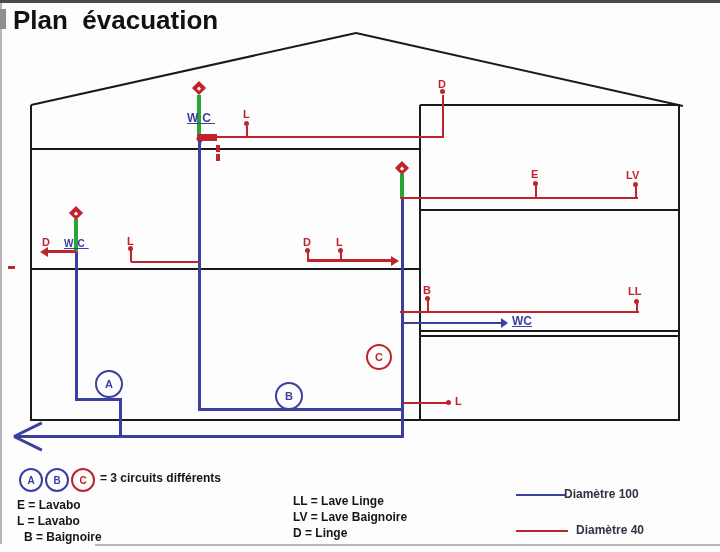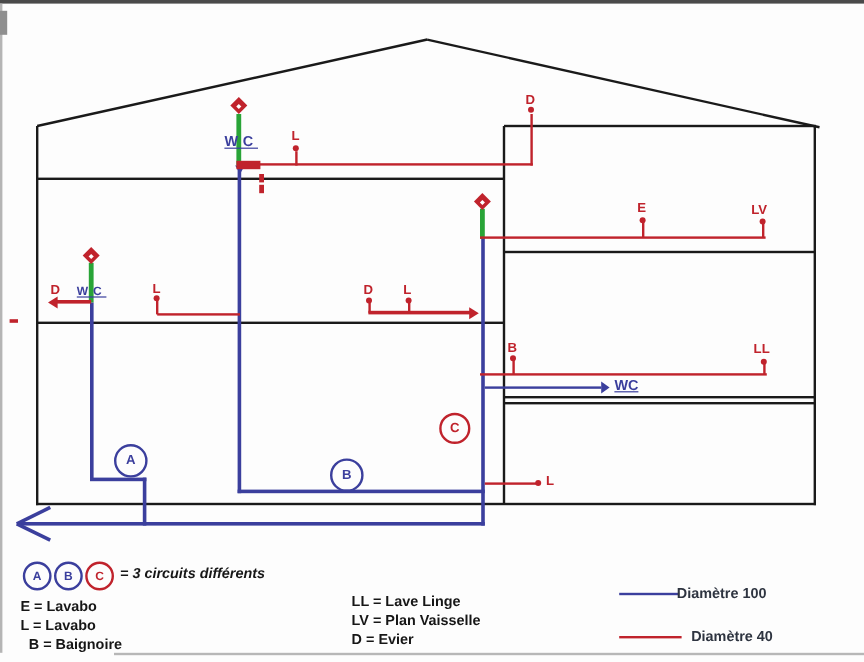--- a/index.html
+++ b/index.html
@@ -33,20 +33,21 @@
 </head>
 <body>
 
 <div id="stage">
 
   <div class="ln" style="left:0;top:0;width:720px;height:3px;background:#4a4a4a;"></div>
   <div class="ln" style="left:0;top:3px;width:2px;height:541px;background:#b5b5b5;"></div>
   <div class="ln" style="left:0;top:9px;width:6px;height:20px;background:#8f8f8f;"></div>
   <div class="ln" style="left:95px;top:544px;width:625px;height:2px;background:#b7b7b7;"></div>
 
+  <div class="title">Plan  évacuation</div>
 
   <div class="ln blk rot" style="left:31px;top:104px;width:333px;height:2px;transform:rotate(-12.5deg);"></div>
   <div class="ln blk rot" style="left:356px;top:32px;width:335px;height:2px;transform:rotate(12.6deg);"></div>
   <div class="ln blk" style="left:30px;top:105px;width:2px;height:316px;"></div>
   <div class="ln blk" style="left:678px;top:105px;width:2px;height:316px;"></div>
   <div class="ln blk" style="left:419px;top:105px;width:2px;height:315px;"></div>
   <div class="ln blk" style="left:420px;top:104px;width:260px;height:2px;"></div>
   <div class="ln blk" style="left:31px;top:148px;width:389px;height:2px;"></div>
   <div class="ln blk" style="left:31px;top:268px;width:389px;height:2px;"></div>
   <div class="ln blk" style="left:420px;top:209px;width:259px;height:2px;"></div>
@@ -146,28 +147,28 @@
 
   <div class="circ bl" style="left:19px;top:468px;width:20px;height:20px;font-size:10px;">
       <span>A</span>
     </div>
   <div class="circ bl" style="left:45px;top:468px;width:20px;height:20px;font-size:10px;">
       <span>B</span>
     </div>
   <div class="circ rd" style="left:71px;top:468px;width:20px;height:20px;font-size:10px;">
       <span>C</span>
     </div>
-  <div class="lab k" style="left:100px;top:472px;font-style:italic;">= 3 circuits différents</div>
+  <div class="lab k" style="left:100px;top:472px;">= 3 circuits différents</div>
 
   <div class="lab k" style="left:17px;top:499px;">E = Lavabo</div>
   <div class="lab k" style="left:17px;top:515px;">L = Lavabo</div>
   <div class="lab k" style="left:24px;top:531px;">B = Baignoire</div>
 
   <div class="lab k" style="left:293px;top:495px;">LL = Lave Linge</div>
-  <div class="lab k" style="left:293px;top:511px;">LV = Plan Vaisselle</div>
-  <div class="lab k" style="left:293px;top:527px;">D = Evier</div>
+  <div class="lab k" style="left:293px;top:511px;">LV = Lave Baignoire</div>
+  <div class="lab k" style="left:293px;top:527px;">D = Linge</div>
 
   <div class="ln blu" style="left:516px;top:494px;width:50px;height:2px;"></div>
   <div class="legtxt" style="left:552px;top:487px;padding-left:12px;">Diamètre 100</div>
   <div class="ln red" style="left:516px;top:530px;width:52px;height:2px;"></div>
   <div class="legtxt" style="left:576px;top:523px;">Diamètre 40</div>
 
 </div>
 
 </body></html>

